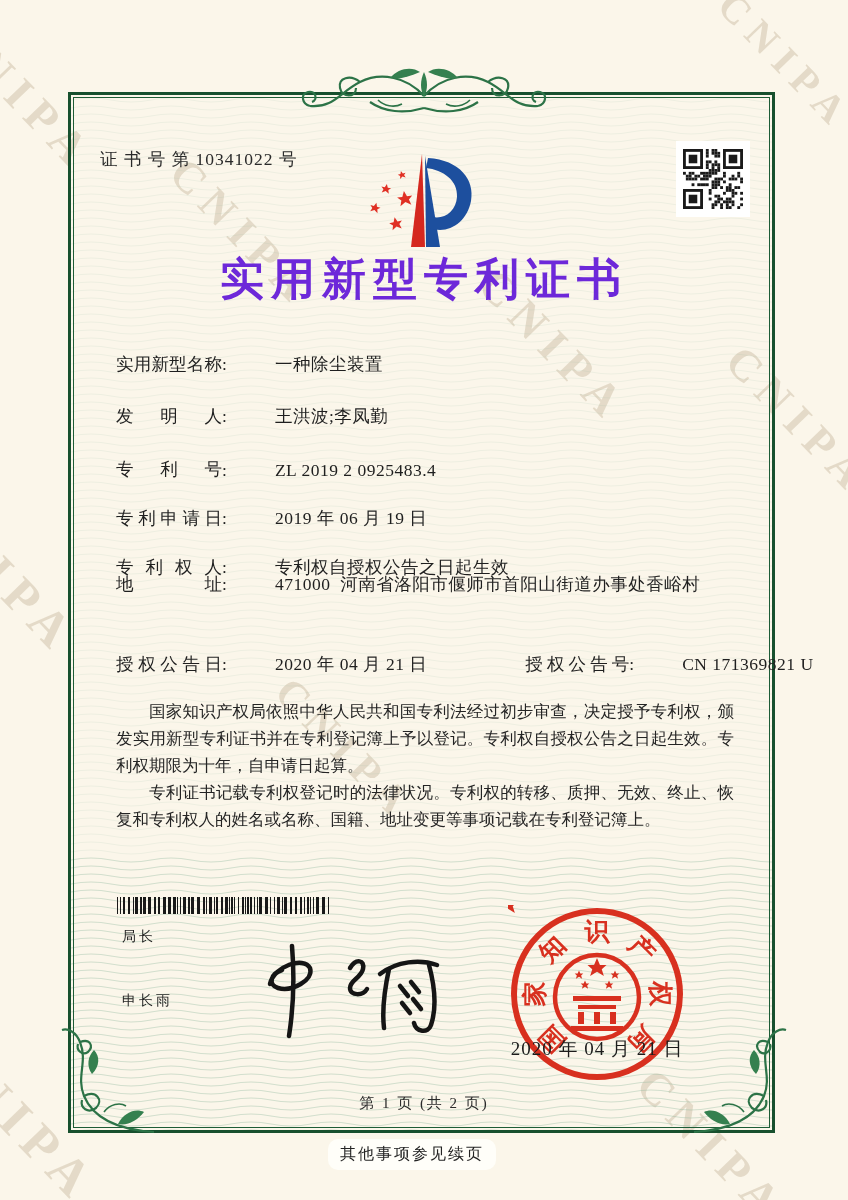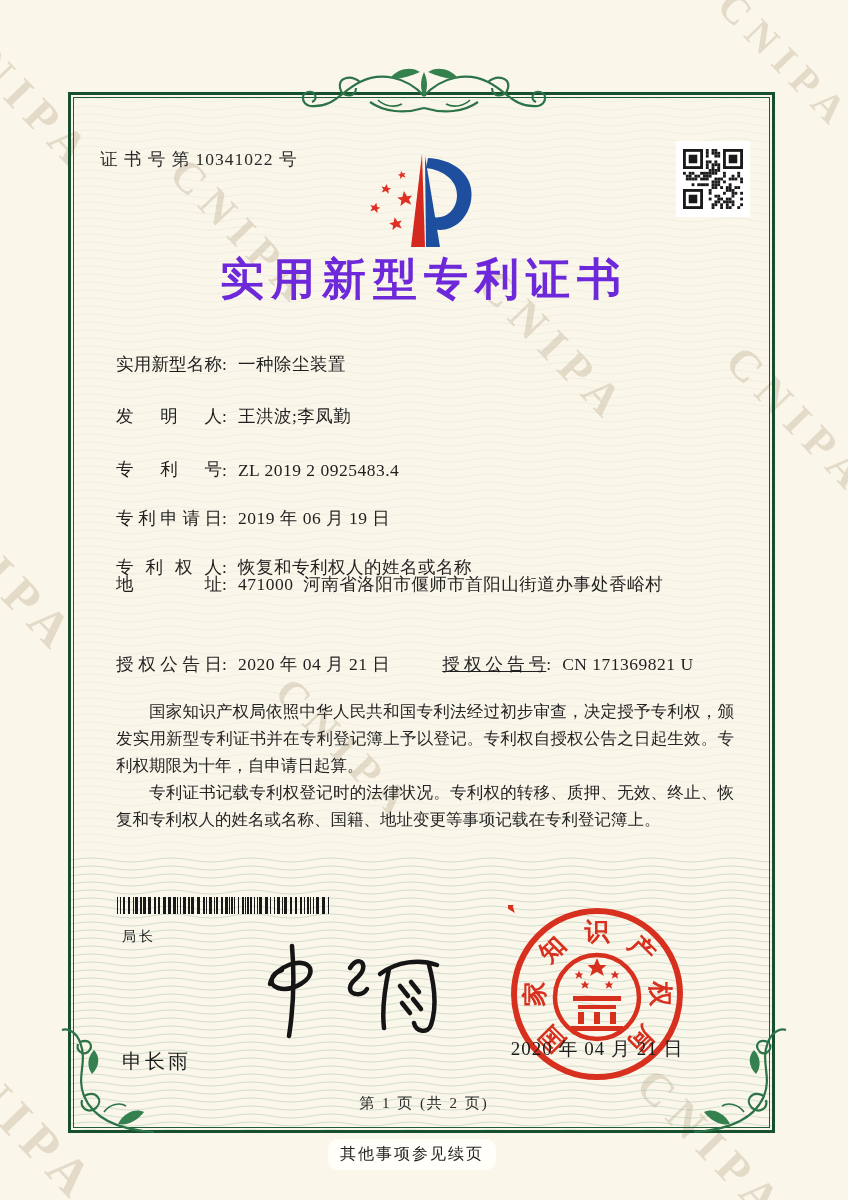--- a/index.html
+++ b/index.html
@@ -27,31 +27,31 @@
   .cert-no{position:absolute;left:100px;top:147px;font-size:17.5px;letter-spacing:1px;color:#2a2a2a;z-index:2;font-family:Liberation Serif, serif;}
   .logo{position:absolute;left:358px;top:150px;z-index:2;}
   .qr-box{position:absolute;left:676px;top:141px;width:74px;height:76px;background:#ffffff;z-index:2;
           display:flex;align-items:center;justify-content:center;}
   .title{position:absolute;left:0;right:0;top:250px;text-align:center;font-size:44px;font-weight:700;
          letter-spacing:7px;color:#6d28d9;z-index:2;}
 
   .field-row{position:absolute;left:116px;font-size:17.5px;z-index:2;white-space:nowrap;}
   .flabel{display:inline-block;width:106px;text-align:justify;text-align-last:justify;vertical-align:bottom;}
   .fcolon{margin-right:11px;}
-  .fvalue{letter-spacing:0.5px;}
-  .flabel2{display:inline-block;width:104px;margin-left:52px;text-align:justify;text-align-last:justify;vertical-align:bottom;text-decoration:underline;}
+  .fvalue{letter-spacing:0.5px;margin-left:37px;}
+  .flabel2{display:inline-block;width:104px;margin-left:98px;text-align:justify;text-align-last:justify;vertical-align:bottom;}
 
   .body-text{position:absolute;left:116px;top:698px;width:618px;font-size:16.5px;line-height:27px;
              text-align:justify;z-index:2;color:#242424;}
   .body-text p{margin:0;text-indent:2em;}
 
   .barcode{position:absolute;left:117px;top:897px;z-index:2;}
 
   .officer-title{position:absolute;left:122px;top:928px;font-size:14px;letter-spacing:3px;z-index:2;}
-  .officer-name{position:absolute;left:122px;top:1048px;font-size:20px;letter-spacing:3px;z-index:2;}
+  .officer-name{position:absolute;left:122px;top:992px;font-size:14px;letter-spacing:3px;z-index:2;}
   .signature{position:absolute;left:252px;top:938px;z-index:2;}
 
   .seal{position:absolute;left:508px;top:905px;width:178px;height:178px;z-index:4;}
   .seal svg{position:absolute;left:0;top:0;}
   .seal-char{position:absolute;font-size:25px;font-weight:700;color:#d8301f;z-index:4;
              font-family:"Liberation Serif","DejaVu Serif",serif;}
   .seal-date{position:absolute;left:508px;top:1036px;width:178px;text-align:center;font-size:19px;
              letter-spacing:1px;color:#1c1c1c;z-index:5;white-space:nowrap;}
 
   .page-info{position:absolute;left:0;right:0;top:1094px;text-align:center;font-size:15px;
@@ -277,21 +277,21 @@
   <div class="field-row" style="top:404px">
     <span class="flabel">发明人</span><span class="fcolon">:</span><span class="fvalue">王洪波;李凤勤</span>
   </div>
   <div class="field-row" style="top:457px">
     <span class="flabel">专利号</span><span class="fcolon">:</span><span class="fvalue">ZL 2019 2 0925483.4</span>
   </div>
   <div class="field-row" style="top:506px">
     <span class="flabel">专利申请日</span><span class="fcolon">:</span><span class="fvalue">2019 年 06 月 19 日</span>
   </div>
   <div class="field-row" style="top:555px">
-    <span class="flabel">专利权人</span><span class="fcolon">:</span><span class="fvalue">恢复和专利权人的姓名或名称</span>
+    <span class="flabel">专利权人</span><span class="fcolon">:</span><span class="fvalue">专利权自授权公告之日起生效</span>
   </div>
   <div class="field-row" style="top:572px">
     <span class="flabel">地址</span><span class="fcolon">:</span><span class="fvalue">471000&nbsp; 河南省洛阳市偃师市首阳山街道办事处香峪村</span>
   </div>
   <div class="field-row" style="top:652px">
     <span class="flabel">授权公告日</span><span class="fcolon">:</span><span class="fvalue">2020 年 04 月 21 日</span><span class="flabel2">授权公告号</span><span class="fcolon">:</span><span class="fvalue">CN 171369821 U</span>
   </div>
 
   <div class="body-text">
     <p>国家知识产权局依照中华人民共和国专利法经过初步审查，决定授予专利权，颁发实用新型专利证书并在专利登记簿上予以登记。专利权自授权公告之日起生效。专利权期限为十年，自申请日起算。</p>

